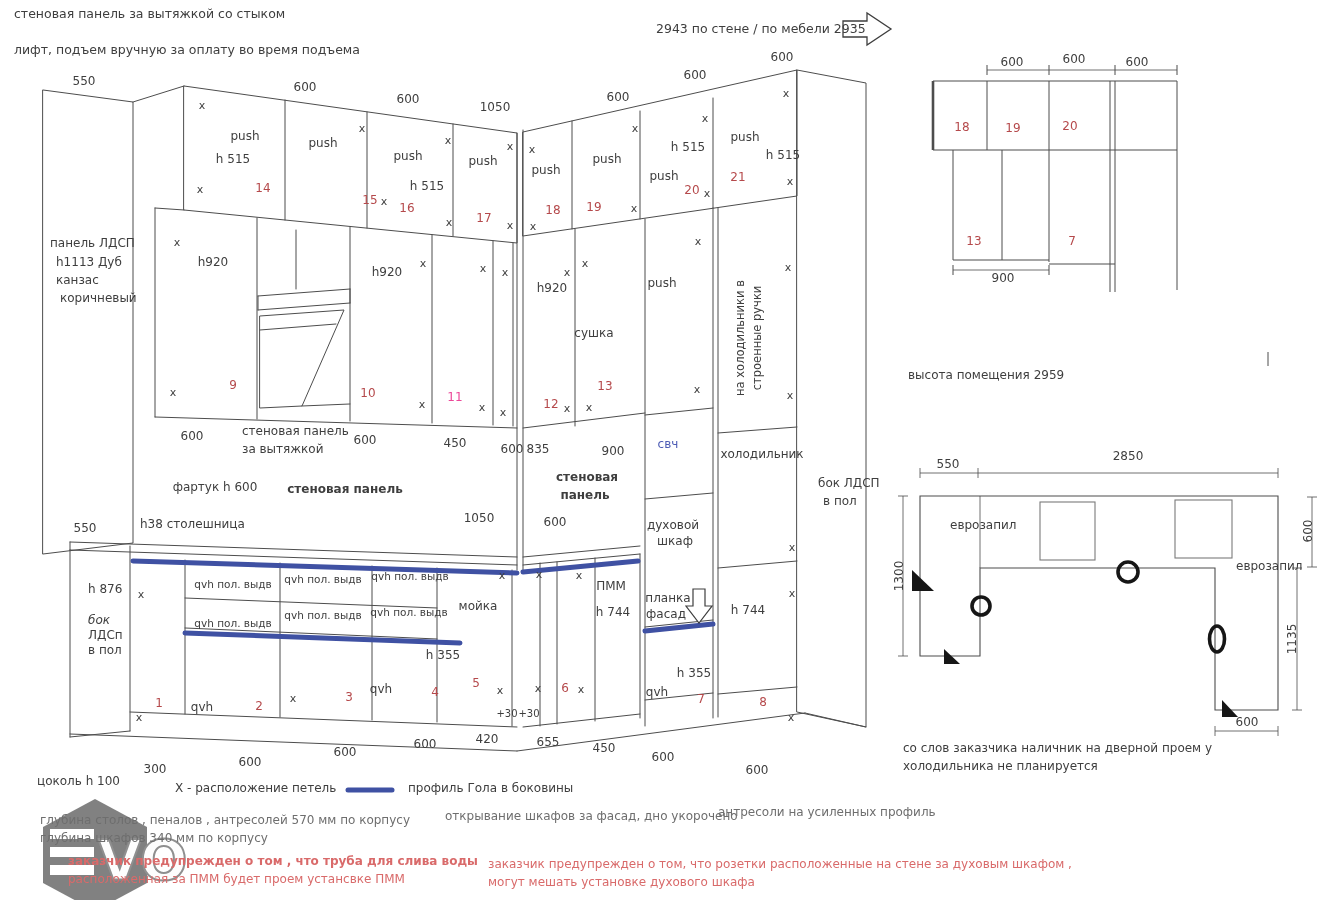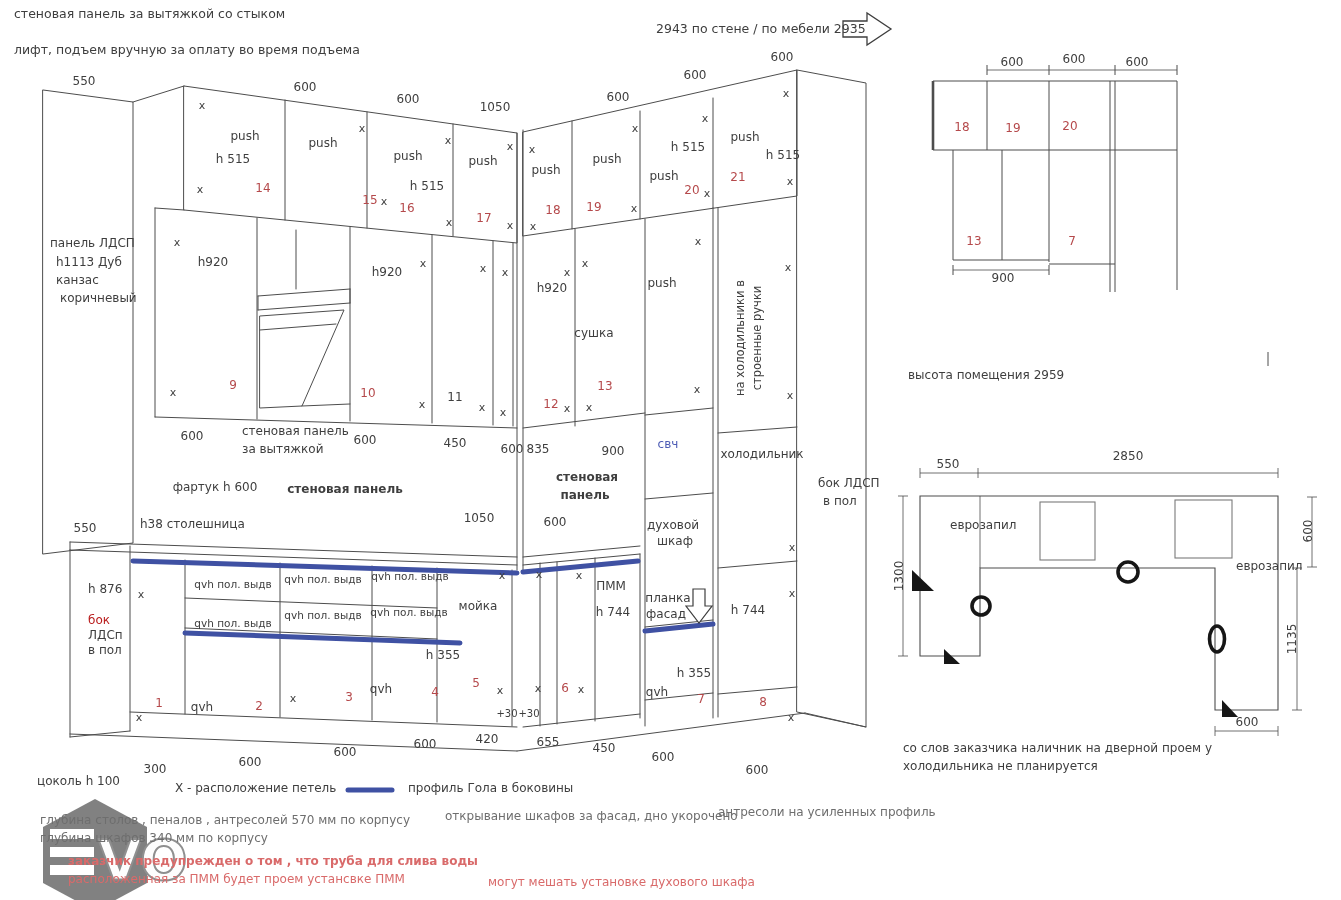--- a/index.html
+++ b/index.html
@@ -229,21 +229,21 @@
       <span class="lb" style="left: 635px; top: 128px; font-size: 11px; color: rgb(62, 62, 62);">x</span>
       <span class="lb" style="left: 634px; top: 208px; font-size: 11px; color: rgb(62, 62, 62);">x</span>
       <span class="lb" style="left: 705px; top: 118px; font-size: 11px; color: rgb(62, 62, 62);">x</span>
       <span class="lb" style="left: 707px; top: 193px; font-size: 11px; color: rgb(62, 62, 62);">x</span>
       <span class="lb" style="left: 786px; top: 93px; font-size: 11px; color: rgb(62, 62, 62);">x</span>
       <span class="lb" style="left: 790px; top: 181px; font-size: 11px; color: rgb(62, 62, 62);">x</span>
       <span class="lb" style="left: 213px; top: 262px; color: rgb(62, 62, 62);">h920</span>
       <span class="lb" style="left: 233px; top: 385px; color: rgb(181, 73, 75);">9</span>
       <span class="lb" style="left: 387px; top: 272px; color: rgb(62, 62, 62);">h920</span>
       <span class="lb" style="left: 368px; top: 393px; color: rgb(181, 73, 75);">10</span>
-      <span class="lb" style="left: 455px; top: 397px; color: #404040; text-align: center;">11</span>
+      <span class="lb" style="left: 455px; top: 397px; color: #ec4899; text-align: center;">11</span>
       <span class="lb" style="left: 552px; top: 288px; color: rgb(62, 62, 62);">h920</span>
       <span class="lb" style="left: 551px; top: 404px; color: rgb(181, 73, 75);">12</span>
       <span class="lb" style="left: 594px; top: 333px; color: rgb(62, 62, 62);">сушка</span>
       <span class="lb" style="left: 605px; top: 386px; color: rgb(181, 73, 75);">13</span>
       <span class="lb" style="left: 662px; top: 283px; color: rgb(62, 62, 62);">push</span>
       <span class="lb" style="left: 177px; top: 242px; font-size: 11px; color: rgb(62, 62, 62);">x</span>
       <span class="lb" style="left: 173px; top: 392px; font-size: 11px; color: rgb(62, 62, 62);">x</span>
       <span class="lb" style="left: 423px; top: 263px; font-size: 11px; color: rgb(62, 62, 62);">x</span>
       <span class="lb" style="left: 422px; top: 404px; font-size: 11px; color: rgb(62, 62, 62);">x</span>
       <span class="lb" style="left: 483px; top: 268px; font-size: 11px; color: rgb(62, 62, 62);">x</span>
@@ -281,21 +281,21 @@
       <span class="lb" style="left: 85px; top: 528px; color: rgb(62, 62, 62);">550</span>
       <span class="lb" style="left: 479px; top: 518px; color: rgb(62, 62, 62);">1050</span>
       <span class="lb" style="left: 673px; top: 525px; color: rgb(62, 62, 62);">духовой</span>
       <span class="lb" style="left: 675px; top: 541px; color: rgb(62, 62, 62);">шкаф</span>
       <span class="lb" style="left: 668px; top: 598px; color: rgb(62, 62, 62);">планка</span>
       <span class="lb" style="left: 666px; top: 614px; color: rgb(62, 62, 62);">фасад</span>
       <span class="lb" style="left: 748px; top: 610px; color: rgb(62, 62, 62);">h 744</span>
       <span class="lb" style="left: 611px; top: 586px; color: rgb(62, 62, 62);">ПММ</span>
       <span class="lb" style="left: 613px; top: 612px; color: rgb(62, 62, 62);">h 744</span>
       <span class="lb left" style="left: 88px; top: 589px; color: rgb(62, 62, 62);">h 876</span>
-      <span class="lb left" style="left: 88px; top: 620px; color: #b91c1c;">бок</span>
+      <span class="lb left" style="left: 88px; top: 620px; color: #404040; font-style: italic;">бок</span>
       <span class="lb left" style="left: 88px; top: 635px; color: rgb(62, 62, 62);">ЛДСп</span>
       <span class="lb left" style="left: 88px; top: 650px; color: rgb(62, 62, 62);">в пол</span>
       <span class="lb" style="left: 141px; top: 594px; font-size: 11px; color: rgb(62, 62, 62);">x</span>
       <span class="lb" style="left: 139px; top: 717px; font-size: 11px; color: rgb(62, 62, 62);">x</span>
       <span class="lb" style="left: 293px; top: 698px; font-size: 11px; color: rgb(62, 62, 62);">x</span>
       <span class="lb" style="left: 502px; top: 575px; font-size: 11px; color: rgb(62, 62, 62);">x</span>
       <span class="lb" style="left: 500px; top: 690px; font-size: 11px; color: rgb(62, 62, 62);">x</span>
       <span class="lb" style="left: 539px; top: 574px; font-size: 11px; color: rgb(62, 62, 62);">x</span>
       <span class="lb" style="left: 538px; top: 688px; font-size: 11px; color: rgb(62, 62, 62);">x</span>
       <span class="lb" style="left: 579px; top: 575px; font-size: 11px; color: rgb(62, 62, 62);">x</span>
@@ -336,20 +336,21 @@
       <span class="lb" style="left: 757px; top: 770px; color: rgb(62, 62, 62);">600</span>
       <span class="lb left" style="left: 37px; top: 781px; color: rgb(62, 62, 62);">цоколь h 100</span>
       <span class="lb left" style="left: 175px; top: 788px; color: rgb(62, 62, 62);">X - расположение петель</span>
       <span class="lb left" style="left: 408px; top: 788px; color: rgb(62, 62, 62);">профиль Гола в боковины</span>
       <span class="lb left" style="left: 40px; top: 820px; color: rgb(110, 110, 110);">глубина столов , пеналов , антресолей 570 мм по корпусу</span>
       <span class="lb left" style="left: 40px; top: 838px; color: rgb(110, 110, 110);">глубина шкафов 340 мм по корпусу</span>
       <span class="lb left" style="left: 68px; top: 861px; color: rgb(217, 106, 106); font-weight: bold;">заказчик предупрежден о том , что труба для слива воды</span>
       <span class="lb left" style="left: 68px; top: 879px; color: rgb(217, 106, 106);">расположенная за ПММ будет проем устансвке ПММ</span>
       <span class="lb left" style="left: 445px; top: 816px; color: rgb(110, 110, 110);">открывание   шкафов за фасад, дно укорочено</span>
       <span class="lb left" style="left: 718px; top: 812px; color: rgb(110, 110, 110);">антресоли на усиленных профиль</span>
+      <span class="lb left" style="left: 488px; top: 864px; color: rgb(217, 106, 106);">заказчик предупрежден о том, что розетки расположенные на стене за духовым шкафом ,</span>
       <span class="lb left" style="left: 488px; top: 882px; color: rgb(217, 106, 106);">могут мешать установке духового шкафа</span>
       <span class="lb" style="left: 1012px; top: 62px; color: rgb(62, 62, 62);">600</span>
       <span class="lb" style="left: 1074px; top: 59px; color: rgb(62, 62, 62);">600</span>
       <span class="lb" style="left: 1137px; top: 62px; color: rgb(62, 62, 62);">600</span>
       <span class="lb" style="left: 962px; top: 127px; color: rgb(181, 73, 75);">18</span>
       <span class="lb" style="left: 1013px; top: 128px; color: rgb(181, 73, 75);">19</span>
       <span class="lb" style="left: 1070px; top: 126px; color: rgb(181, 73, 75);">20</span>
       <span class="lb" style="left: 974px; top: 241px; color: rgb(181, 73, 75);">13</span>
       <span class="lb" style="left: 1072px; top: 241px; color: rgb(181, 73, 75);">7</span>
       <span class="lb" style="left: 1003px; top: 278px; color: rgb(62, 62, 62);">900</span>

